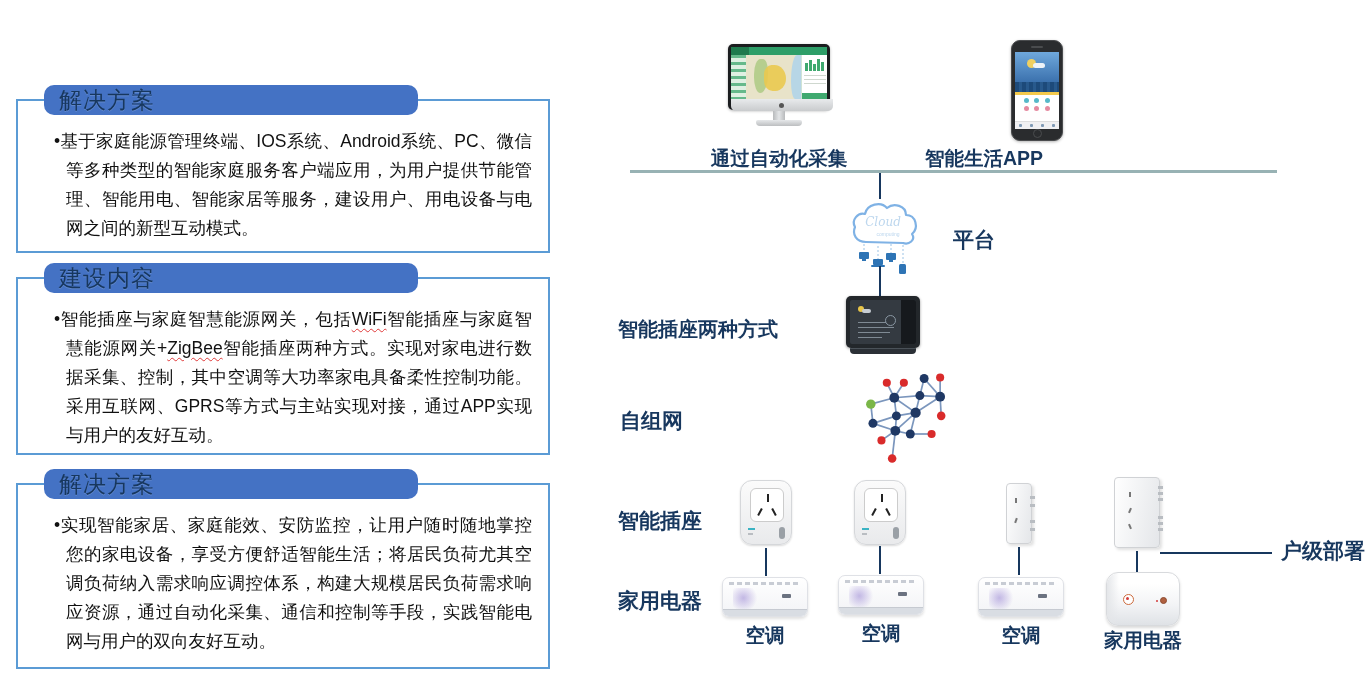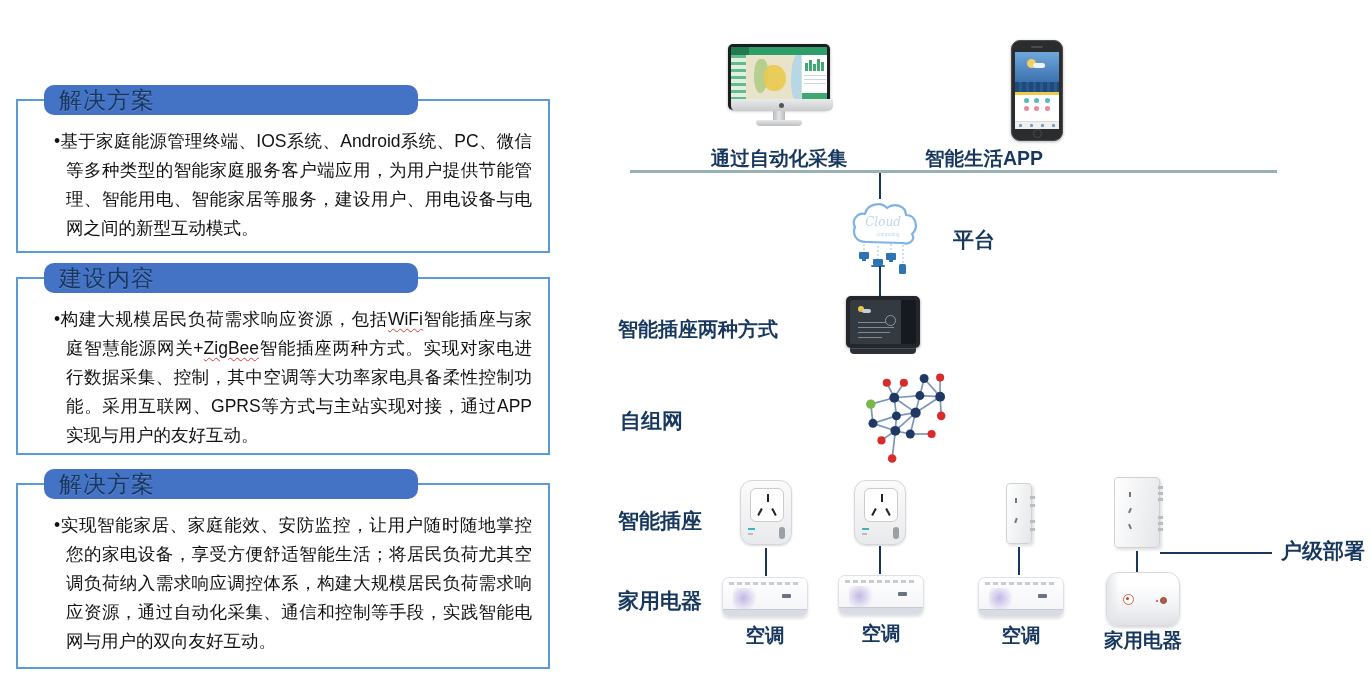--- a/index.html
+++ b/index.html
@@ -138,21 +138,21 @@
     <p><span>•</span><span><span>基于家庭能源管理终端、IOS系统、Android系统、PC、微信等多种类型的智能家庭服务客户端应用，为用户提供节能管理、智能用电、智能家居等服务，建设用户、用电设备与电网之间的新型互动模式。</span></span></p>
   </div>
 </div>
 
 <div>
   <div class="panel-box" style="top:277px;height:178px;"></div>
   <div class="panel-header" style="top:263px;">
     <span class="panel-title">建设内容</span>
   </div>
   <div class="panel-text" style="left:54px;top:305px;width:478px;">
-    <p><span>•</span><span><span>构建大规模居民负荷需求响应资源，包括</span><span class="wavy">WiFi</span><span>智能插座与家庭智慧能源网关+</span><span class="wavy">ZigBee</span><span>智能插座两种方式。实现对家电进行数据采集、控制，其中空调等大功率家电具备柔性控制功能。采用互联网、GPRS等方式与主站实现对接，通过APP实现与用户的友好互动。</span></span></p>
+    <p><span>•</span><span><span>智能插座与家庭智慧能源网关，包括</span><span class="wavy">WiFi</span><span>智能插座与家庭智慧能源网关+</span><span class="wavy">ZigBee</span><span>智能插座两种方式。实现对家电进行数据采集、控制，其中空调等大功率家电具备柔性控制功能。采用互联网、GPRS等方式与主站实现对接，通过APP实现与用户的友好互动。</span></span></p>
   </div>
 </div>
 
 <div>
   <div class="panel-box" style="top:483px;height:186px;"></div>
   <div class="panel-header" style="top:469px;">
     <span class="panel-title">解决方案</span>
   </div>
   <div class="panel-text" style="left:54px;top:511px;width:478px;">
     <p><span>•</span><span><span>实现智能家居、家庭能效、安防监控，让用户随时随地掌控您的家电设备，享受方便舒适智能生活；将居民负荷尤其空调负荷纳入需求响应调控体系，构建大规模居民负荷需求响应资源，通过自动化采集、通信和控制等手段，实践智能电网与用户的双向友好互动。</span></span></p>

